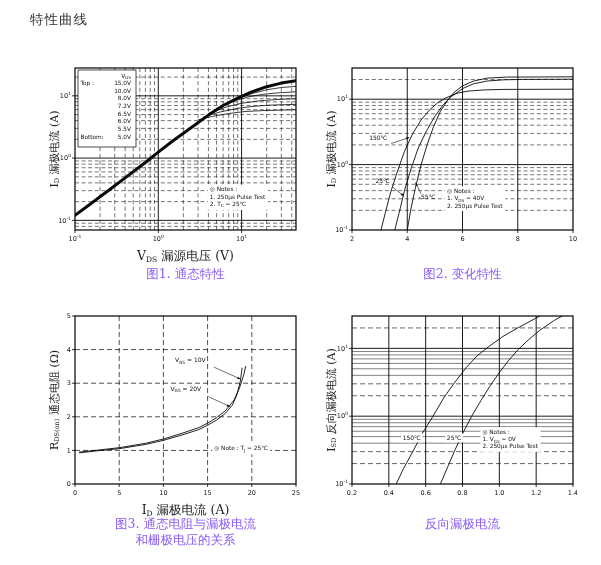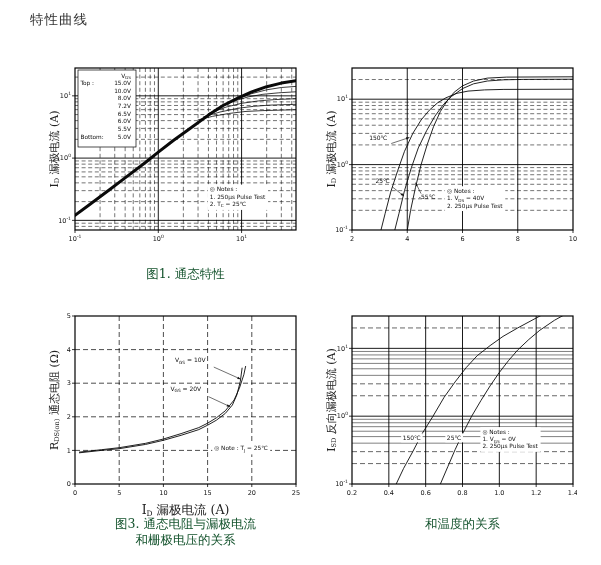--- a/index.html
+++ b/index.html
@@ -12,21 +12,21 @@
   #fig-bl{left:40px;top:304px;}
   #fig-br{left:317px;top:304px;}
   .plot-svg{position:absolute;left:0;top:0;}
   .ylabel{position:absolute;left:14px;white-space:nowrap;font-size:11px;color:#222;
           transform:translate(-50%,-50%) rotate(-90deg);}
   .figure.top .ylabel{top:89px;}
   .figure.bot .ylabel{top:96px;}
   .xlabel{position:absolute;left:35px;width:221px;text-align:center;font-size:12.5px;color:#222;white-space:nowrap;}
   .figure.top .xlabel{top:188px;}
   .figure.bot .xlabel{top:198px;}
-  .caption{position:absolute;left:15px;width:261px;text-align:center;font-size:12.5px;line-height:1.3;color:#14532d;}
+  .caption{position:absolute;left:15px;width:261px;text-align:center;font-size:12.5px;line-height:1.3;color:#8b5cf6;}
   .figure.top .caption{top:206px;}
   .figure.bot .caption{top:212px;}
   .sub{font-size:0.6em;vertical-align:-0.28em;}
   svg text{font-family:"DejaVu Sans","Liberation Sans",sans-serif;fill:#111;}
 </style>
 </head>
 <body>
 
 <div id="page">
   <div id="page-title">特性曲线</div>
@@ -115,20 +115,21 @@
         <text x="118.29525013642115" y="181" font-size="6.5" text-anchor="middle">10<tspan dy="-3" font-size="4.5">0</tspan></text>
         <line x1="201.5905002728423" y1="170" x2="201.5905002728423" y2="173" stroke="#000" stroke-width="0.8"></line>
         <text x="201.5905002728423" y="181" font-size="6.5" text-anchor="middle">10<tspan dy="-3" font-size="4.5">1</tspan></text>
         <line x1="32" y1="160.35605727718692" x2="35" y2="160.35605727718692" stroke="#000" stroke-width="0.8"></line>
         <text x="31" y="162.5560572771869" font-size="6.5" text-anchor="end">10<tspan dy="-3" font-size="4.5">-1</tspan></text>
         <line x1="32" y1="98.09769254312741" x2="35" y2="98.09769254312741" stroke="#000" stroke-width="0.8"></line>
         <text x="31" y="100.29769254312741" font-size="6.5" text-anchor="end">10<tspan dy="-3" font-size="4.5">0</tspan></text>
         <line x1="32" y1="35.839327809067896" x2="35" y2="35.839327809067896" stroke="#000" stroke-width="0.8"></line>
         <text x="31" y="38.0393278090679" font-size="6.5" text-anchor="end">10<tspan dy="-3" font-size="4.5">1</tspan></text>
       </svg>
+    <div class="xlabel"><span>V</span><sub class="sub">DS</sub><span> 漏源电压 (V)</span></div>
     <div class="caption">
       <div>图1. 通态特性</div>
     </div>
   </div>
 
   <div class="figure top" id="fig-tr">
     <div class="ylabel"><span>I</span><sub class="sub">D</sub><span> 漏极电流 (A)</span></div>
     <svg class="plot-svg" width="260" height="186">
         <defs>
           <clipPath id="clip1">
@@ -192,20 +193,23 @@
         <text x="200.75" y="181" font-size="6.5" text-anchor="middle">8</text>
         <line x1="256" y1="170" x2="256" y2="173" stroke="#000" stroke-width="0.8"></line>
         <text x="256" y="181" font-size="6.5" text-anchor="middle">10</text>
         <line x1="32" y1="170" x2="35" y2="170" stroke="#000" stroke-width="0.8"></line>
         <text x="31" y="172.2" font-size="6.5" text-anchor="end">10<tspan dy="-3" font-size="4.5">-1</tspan></text>
         <line x1="32" y1="104.60150580382725" x2="35" y2="104.60150580382725" stroke="#000" stroke-width="0.8"></line>
         <text x="31" y="106.80150580382725" font-size="6.5" text-anchor="end">10<tspan dy="-3" font-size="4.5">0</tspan></text>
         <line x1="32" y1="39.2030116076545" x2="35" y2="39.2030116076545" stroke="#000" stroke-width="0.8"></line>
         <text x="31" y="41.403011607654506" font-size="6.5" text-anchor="end">10<tspan dy="-3" font-size="4.5">1</tspan></text>
       </svg>
+    <div class="caption">
+      <div>图2. 变化特性</div>
+    </div>
   </div>
 
   <div class="figure bot" id="fig-bl">
     <div class="ylabel"><span>R</span><sub class="sub">DS(on)</sub><span> 通态电阻 (Ω)</span></div>
     <svg class="plot-svg" width="260" height="196">
         <defs>
           <clipPath id="clip2">
             <rect x="35" y="12" width="221" height="168"></rect>
           </clipPath>
         </defs>
@@ -330,16 +334,16 @@
         <line x1="256" y1="180" x2="256" y2="183" stroke="#000" stroke-width="0.8"></line>
         <text x="256" y="191" font-size="6.5" text-anchor="middle">1.4</text>
         <line x1="32" y1="180" x2="35" y2="180" stroke="#000" stroke-width="0.8"></line>
         <text x="31" y="182.2" font-size="6.5" text-anchor="end">10<tspan dy="-3" font-size="4.5">-1</tspan></text>
         <line x1="32" y1="112.17933935211715" x2="35" y2="112.17933935211715" stroke="#000" stroke-width="0.8"></line>
         <text x="31" y="114.37933935211716" font-size="6.5" text-anchor="end">10<tspan dy="-3" font-size="4.5">0</tspan></text>
         <line x1="32" y1="44.35867870423431" x2="35" y2="44.35867870423431" stroke="#000" stroke-width="0.8"></line>
         <text x="31" y="46.55867870423431" font-size="6.5" text-anchor="end">10<tspan dy="-3" font-size="4.5">1</tspan></text>
       </svg>
     <div class="caption">
-      <div>和温度的关系</div>
+      <div>反向漏极电流</div>
     </div>
   </div>
 </div>
 
 </body></html>

